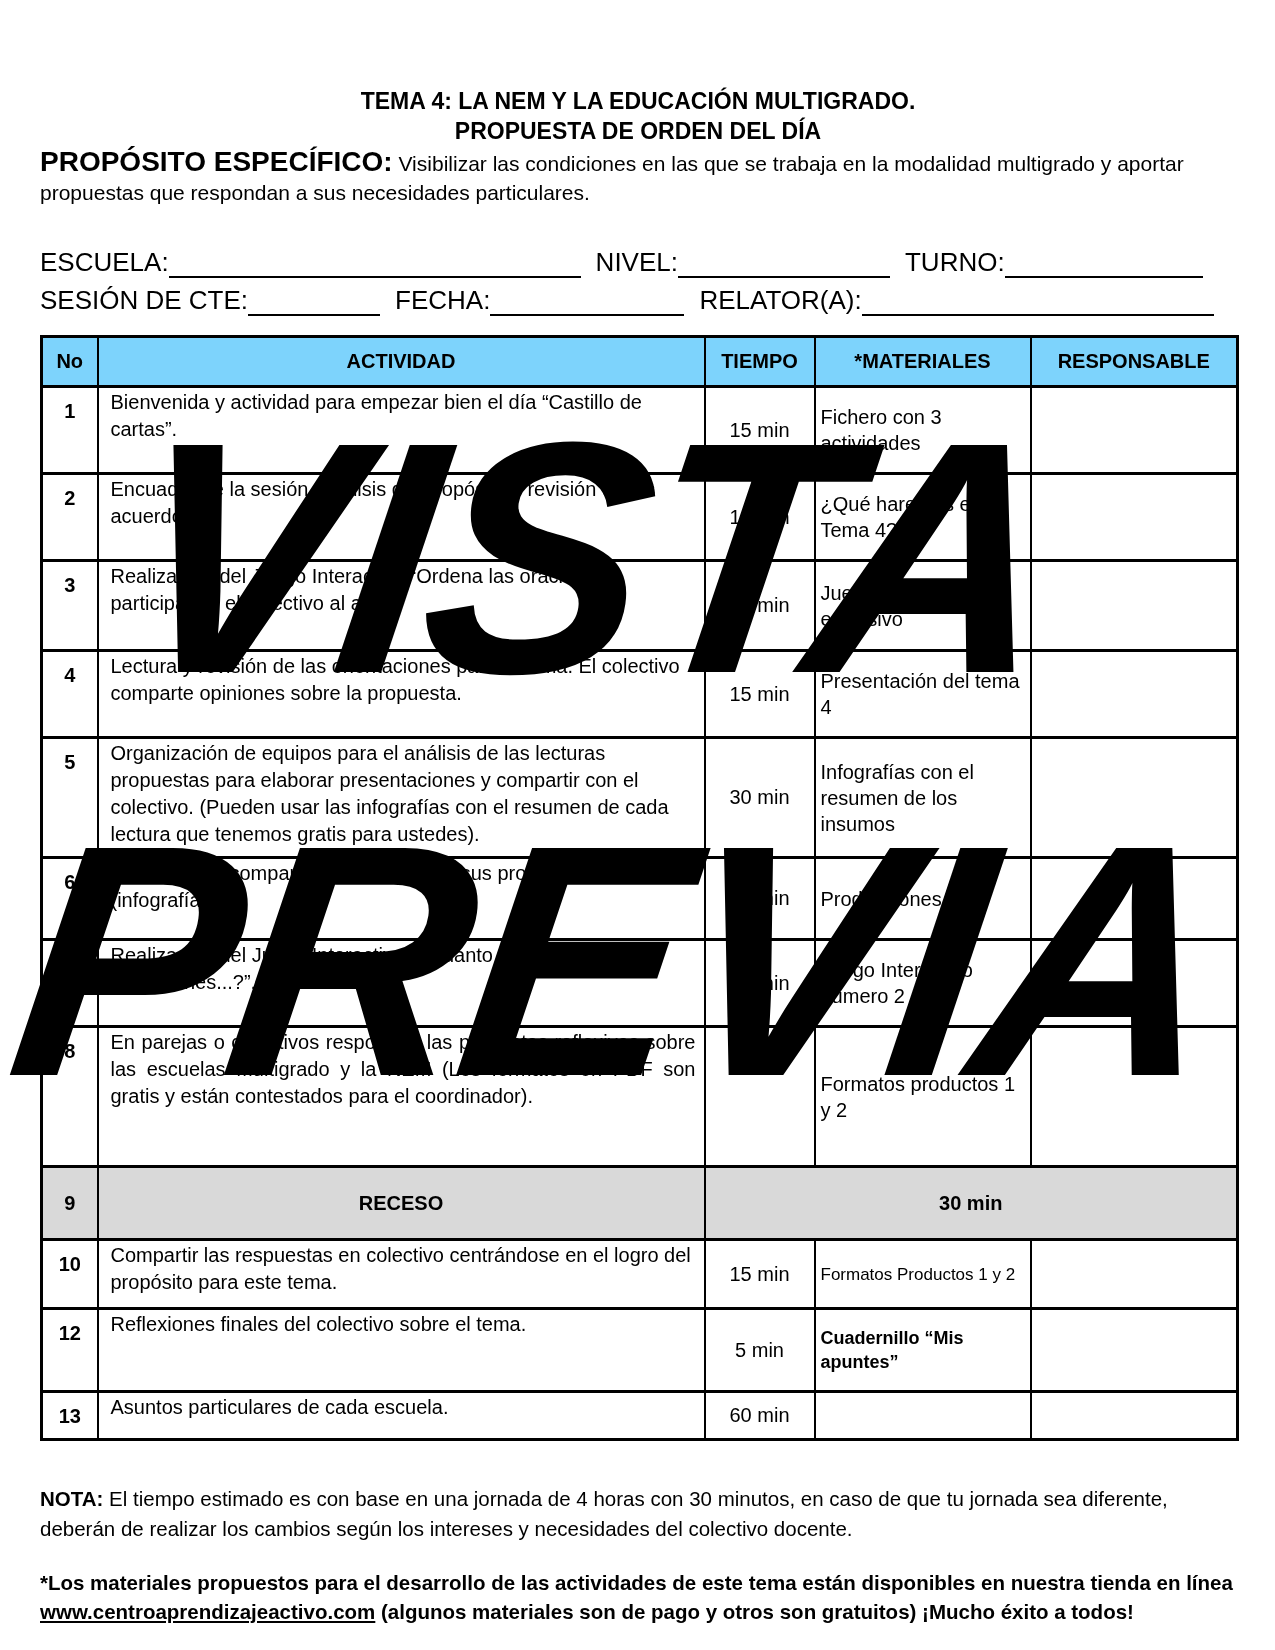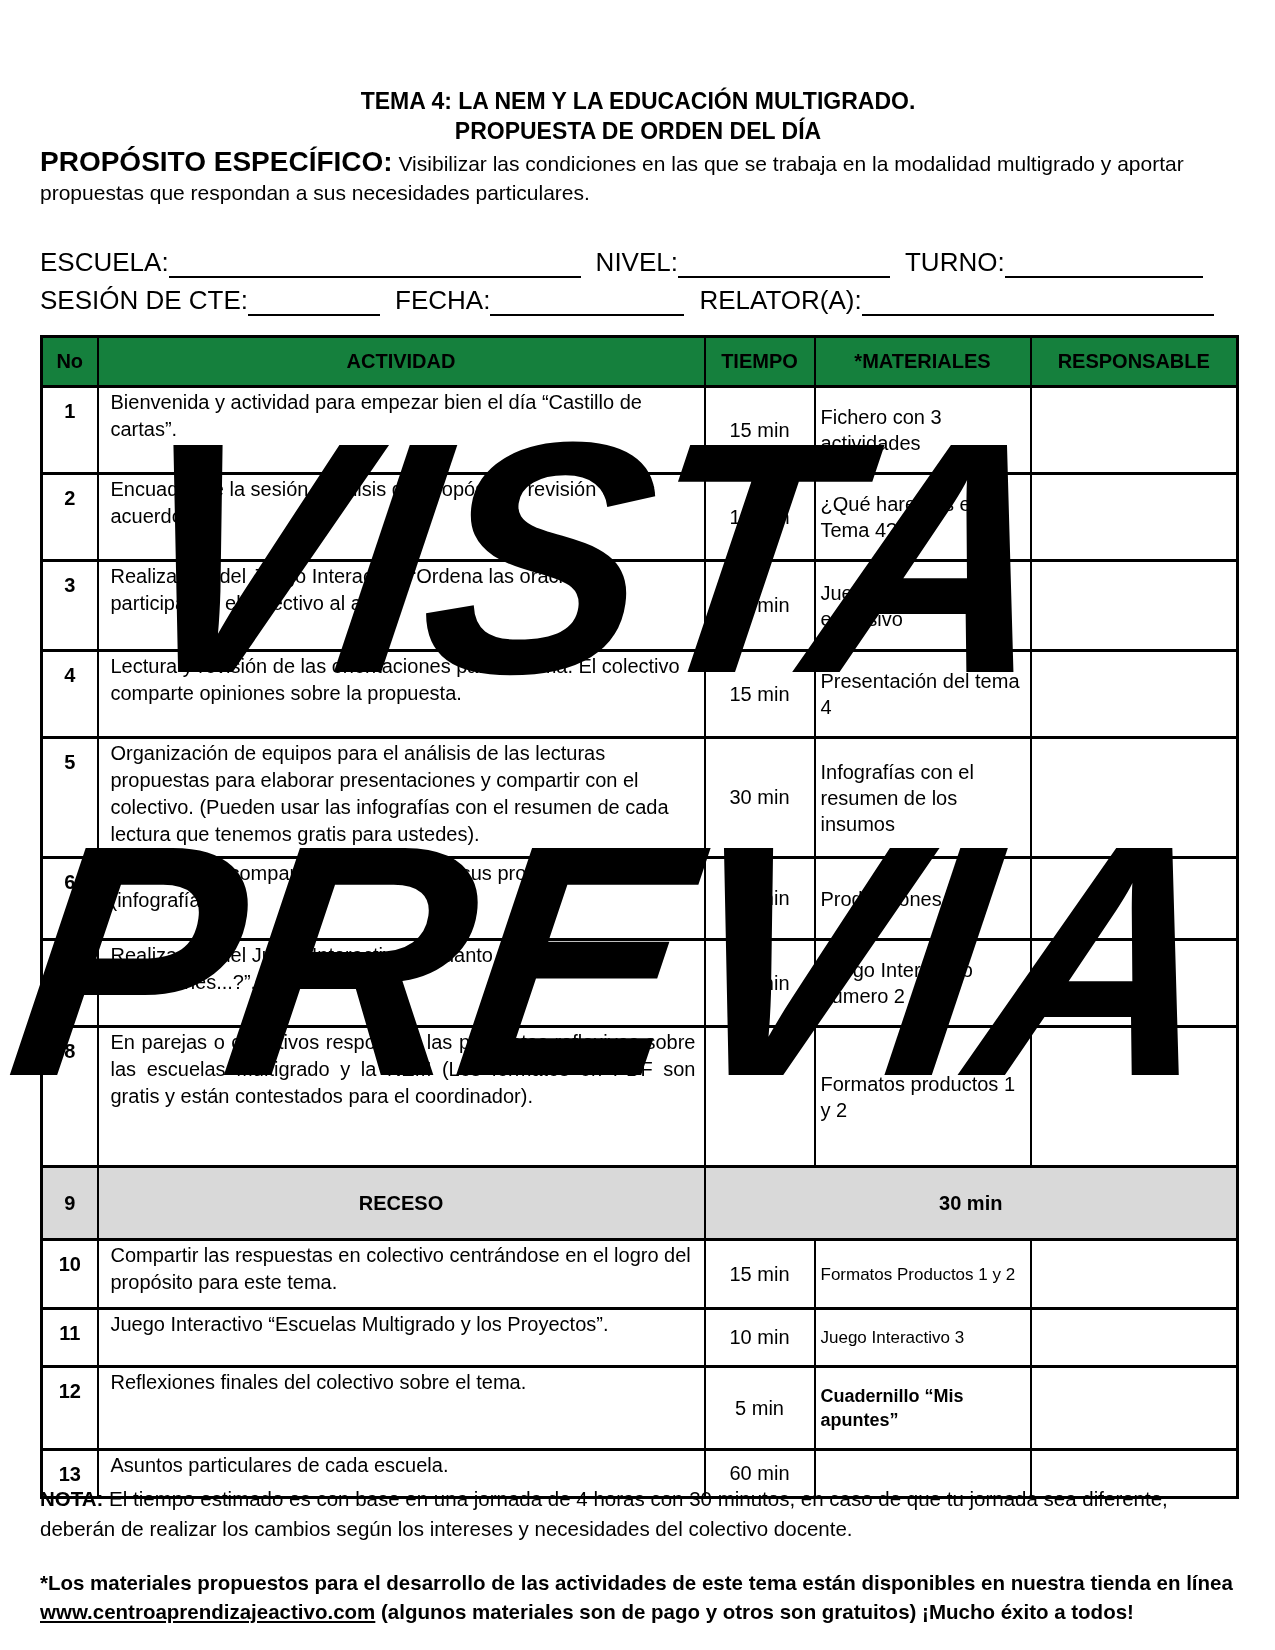--- a/index.html
+++ b/index.html
@@ -18,21 +18,21 @@
 
   .formline { position:absolute; left:40px; width:1196px; display:flex; align-items:flex-end; height:32px; }
   #formline1 { top:246px; }
   #formline2 { top:284px; }
   .fl { font-weight:normal; font-size:26px; white-space:nowrap; }
   .ul { display:inline-block; border-bottom:2.5px solid #000; height:26px; }
   .gap { width:15px; }
 
   #agenda-table { position:absolute; left:40px; top:335px; border-collapse:collapse; table-layout:fixed; width:1196px; border:3px solid #000; }
   #agenda-table th, #agenda-table td { border:2px solid #000; border-top-width:3px; border-bottom-width:3px; }
-  #agenda-table th { background:#15803d; font-size:20px; font-weight:bold; text-align:center; }
+  #agenda-table th { background:#7dd3fc; font-size:20px; font-weight:bold; text-align:center; }
   td.no  { text-align:center; font-weight:bold; font-size:20px; vertical-align:top; padding-top:12px; }
   td.act { font-size:20px; line-height:27px; vertical-align:top; padding:1px 8px 0 12px; }
   td.act.just { text-align:justify; }
   td.tie { text-align:center; font-size:20px; vertical-align:middle; }
   td.mat { text-align:left; font-size:20px; line-height:26px; vertical-align:middle; padding:16px 5px; }
   td.mat.sm  { font-size:17px; line-height:23px; }
   td.mat.sm2 { font-size:18px; line-height:24px;font-weight:bold; }
   tr.receso td { background:#d9d9d9; font-weight:bold; font-size:20px; text-align:center; vertical-align:middle; }
   tr.receso td.no { padding-top:0; vertical-align:middle; }
 
@@ -155,27 +155,20 @@
     <td>RECESO</td>
     <td colspan="3">30 min</td>
   </tr>
   <tr style="height:69px">
     <td class="no">10</td>
     <td class="act">Compartir las respuestas en colectivo centrándose en el logro del propósito para este tema.</td>
     <td class="tie">15 min</td>
     <td class="mat sm">Formatos Productos 1 y 2</td>
     <td class="res"></td>
   </tr>
-  <tr style="height:53px">
-    <td class="no">11</td>
-    <td class="act">Juego Interactivo “Escuelas Multigrado y los Proyectos”.</td>
-    <td class="tie">10 min</td>
-    <td class="mat sm">Juego Interactivo 3</td>
-    <td class="res"></td>
-  </tr>
   <tr style="height:75px">
     <td class="no">12</td>
     <td class="act">Reflexiones finales del colectivo sobre el tema.</td>
     <td class="tie">5 min</td>
     <td class="mat sm2">Cuadernillo “Mis apuntes”</td>
     <td class="res"></td>
   </tr>
   <tr style="height:48px">
     <td class="no">13</td>
     <td class="act">Asuntos particulares de cada escuela.</td>

